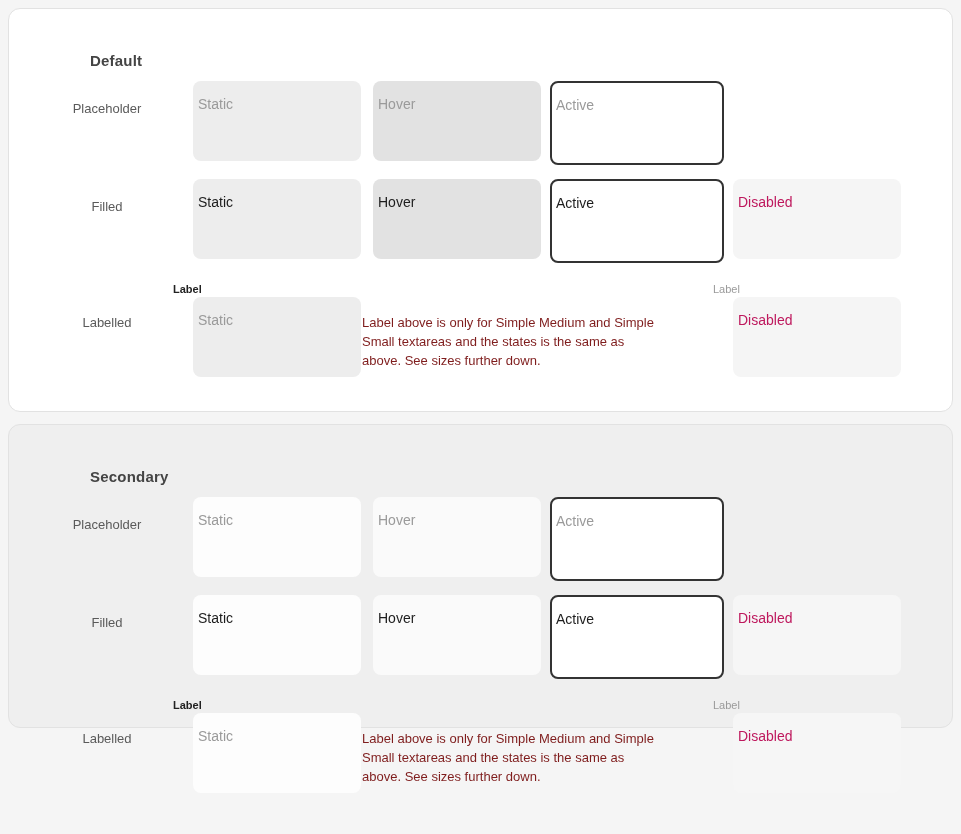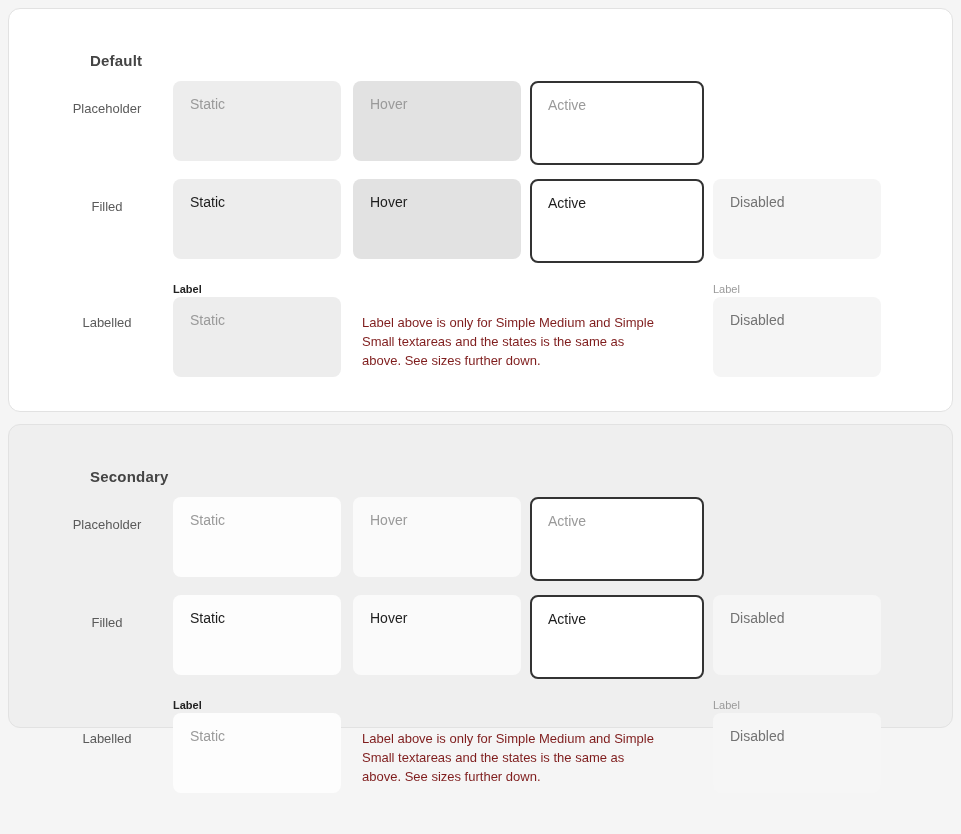--- a/index.html
+++ b/index.html
@@ -48,38 +48,39 @@
     font-size: 13px;
     color: #5a5a5a;
     text-align: center;
     width: 120px;
     left: 38px;
   }
   .field {
     position: absolute;
     border-radius: 8px;
     font-size: 14px;
-    padding: 14px 16px 0 16px;
+    padding: 14px 16px 0 4px;
     line-height: 1.2;
     overflow: hidden;
+    margin-left: 20px;
   }
   
   .d-static   { background: #ededed; border: 1px solid transparent; }
   .d-hover    { background: #e2e2e2; border: 1px solid transparent; }
   .d-active   { background: #ffffff; border: 2px solid #333333; }
   .d-disabled { background: #f5f5f5; border: 1px solid transparent; }
   
   .s-static   { background: #fdfdfd; border: 1px solid transparent; }
   .s-hover    { background: #fafafa; border: 1px solid transparent; }
   .s-active   { background: #ffffff; border: 2px solid #333333; }
   .s-disabled { background: #f6f6f6; border: 1px solid transparent; }
 
   .txt-placeholder { color: #9a9a9a; }
   .txt-filled { color: #1d1d1d; }
-  .txt-disabled { color: #737373; }
+  .txt-disabled { color: #be185d; }
 
   .small-label {
     position: absolute;
     font-size: 11px;
     font-weight: bold;
     color: #222222;
   }
   .small-label.muted { color: #9a9a9a; font-weight: normal; }
 
   .note {

